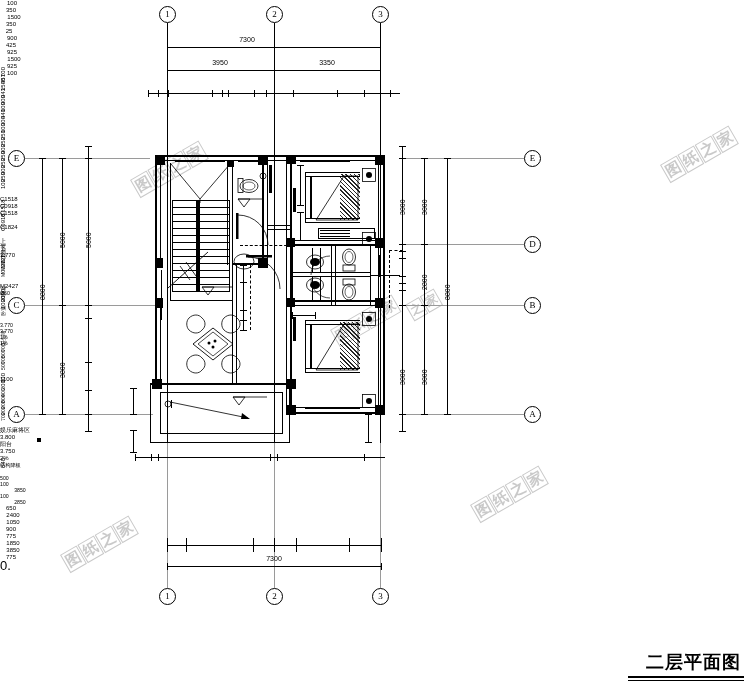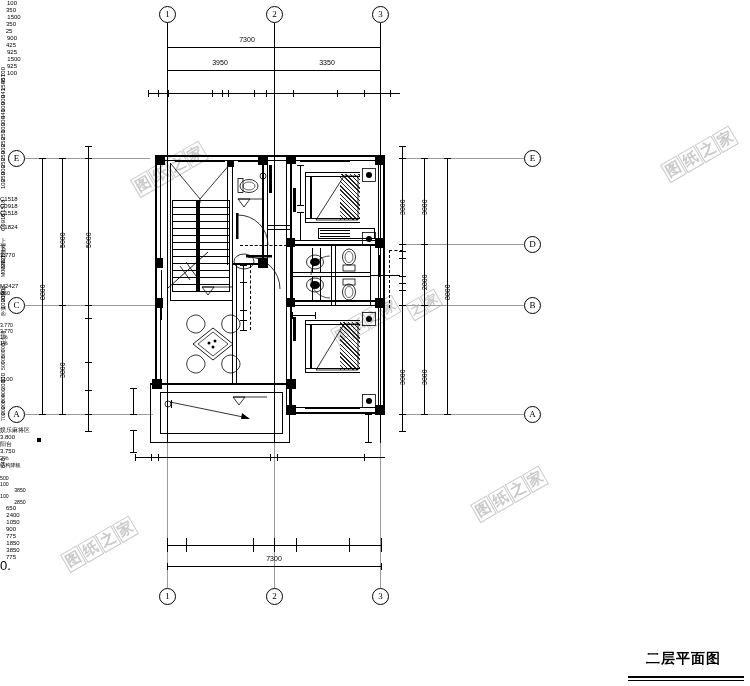--- a/index.html
+++ b/index.html
@@ -582,17 +582,17 @@
   <div class="t6 ctr" style="left:310px;top:531px;width:26px;">3850</div>
   <div class="t6 ctr" style="left:351px;top:531px;width:22px;">775</div>
 
   <div class="ln hl" style="left:167px;top:566px;width:214px;"></div>
   <div class="tick" style="left:167px;top:563px;"></div>
   <div class="tick" style="left:381px;top:563px;"></div>
   <div class="t ctr" style="left:254px;top:555px;width:40px;">7300</div>
 
   <div class="t9" style="left:10px;top:586px;font-size:13px;">0.</div>
 
-  <div style="position:absolute;left:646px;top:650px;font-size:14px;font-weight:bold;letter-spacing:1px;font-family:'DejaVu Sans',sans-serif;text-align:center;">二层平面图</div>
+  <div style="position:absolute;left:646px;top:650px;font-size:18px;font-weight:bold;letter-spacing:1px;font-family:'DejaVu Sans',sans-serif;text-align:center;">二层平面图</div>
   <div class="title-rule" style="left:628px;top:676px;width:116px;"></div>
   <div class="ln hl" style="left:628px;top:680px;width:116px;"></div>
 
 </div>
 
 </body></html>

